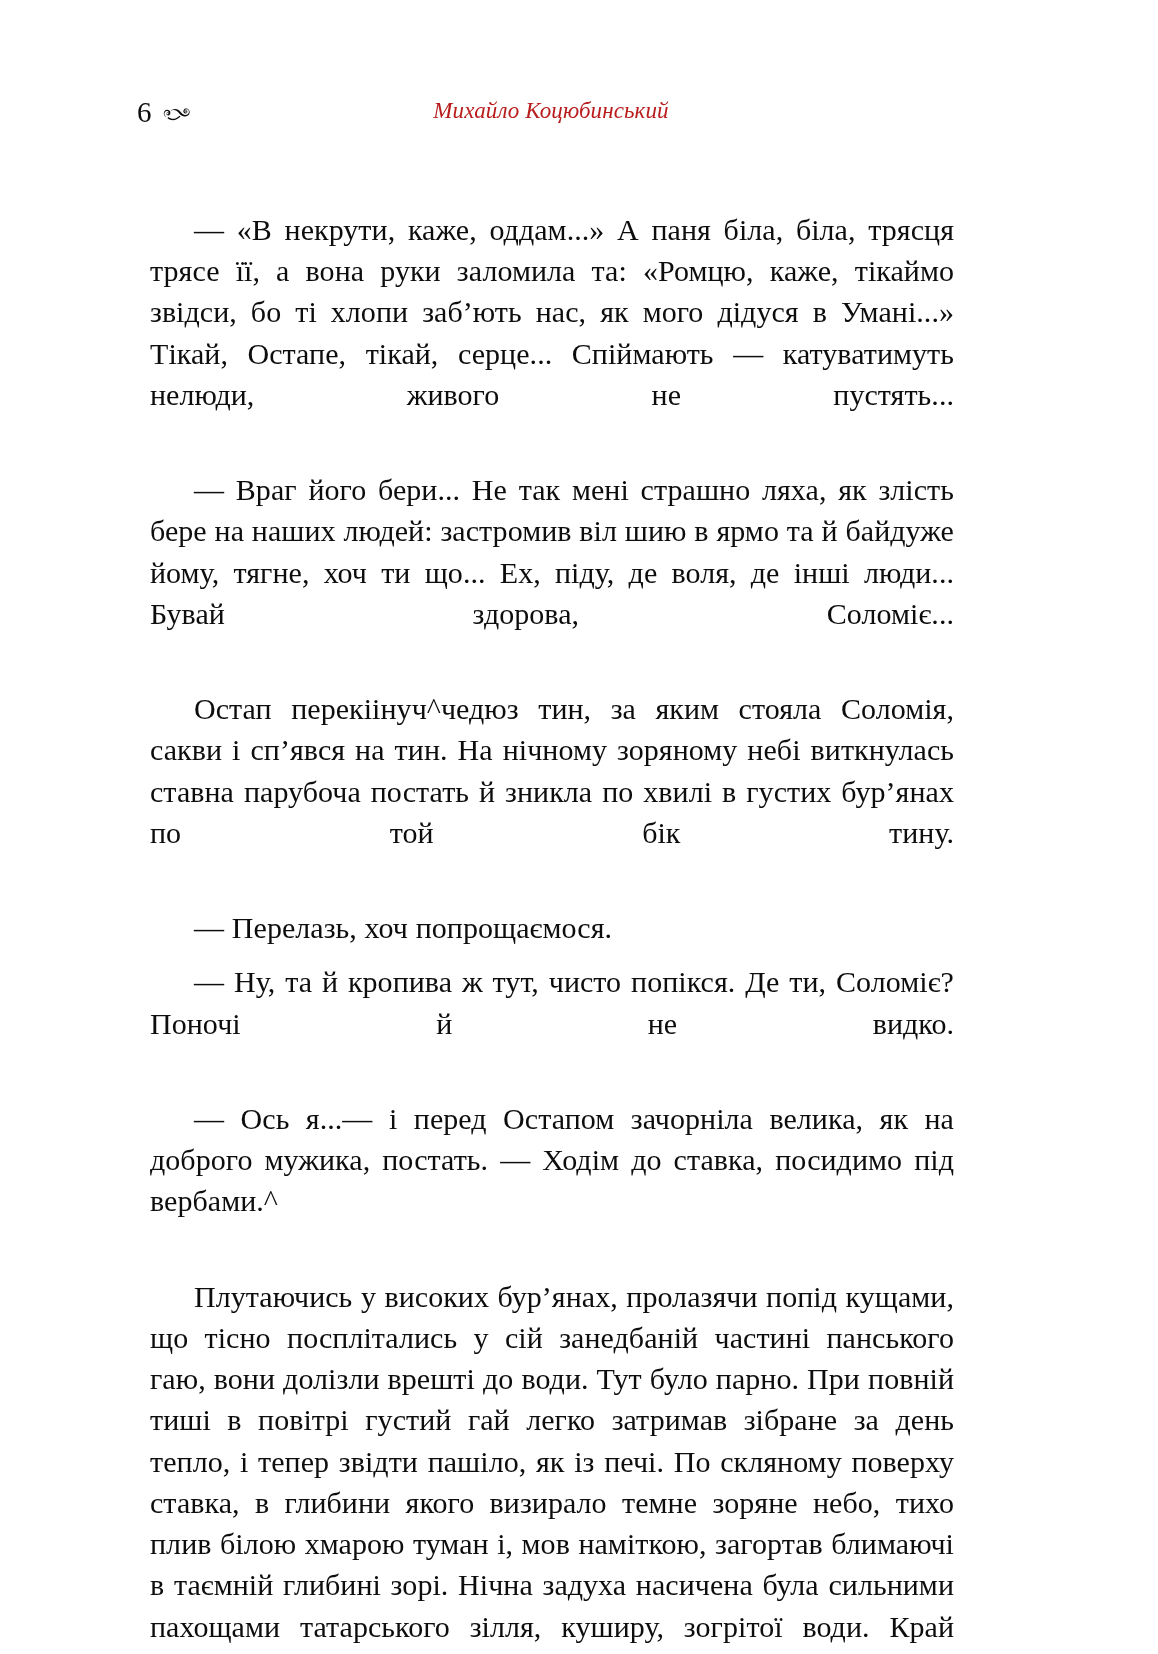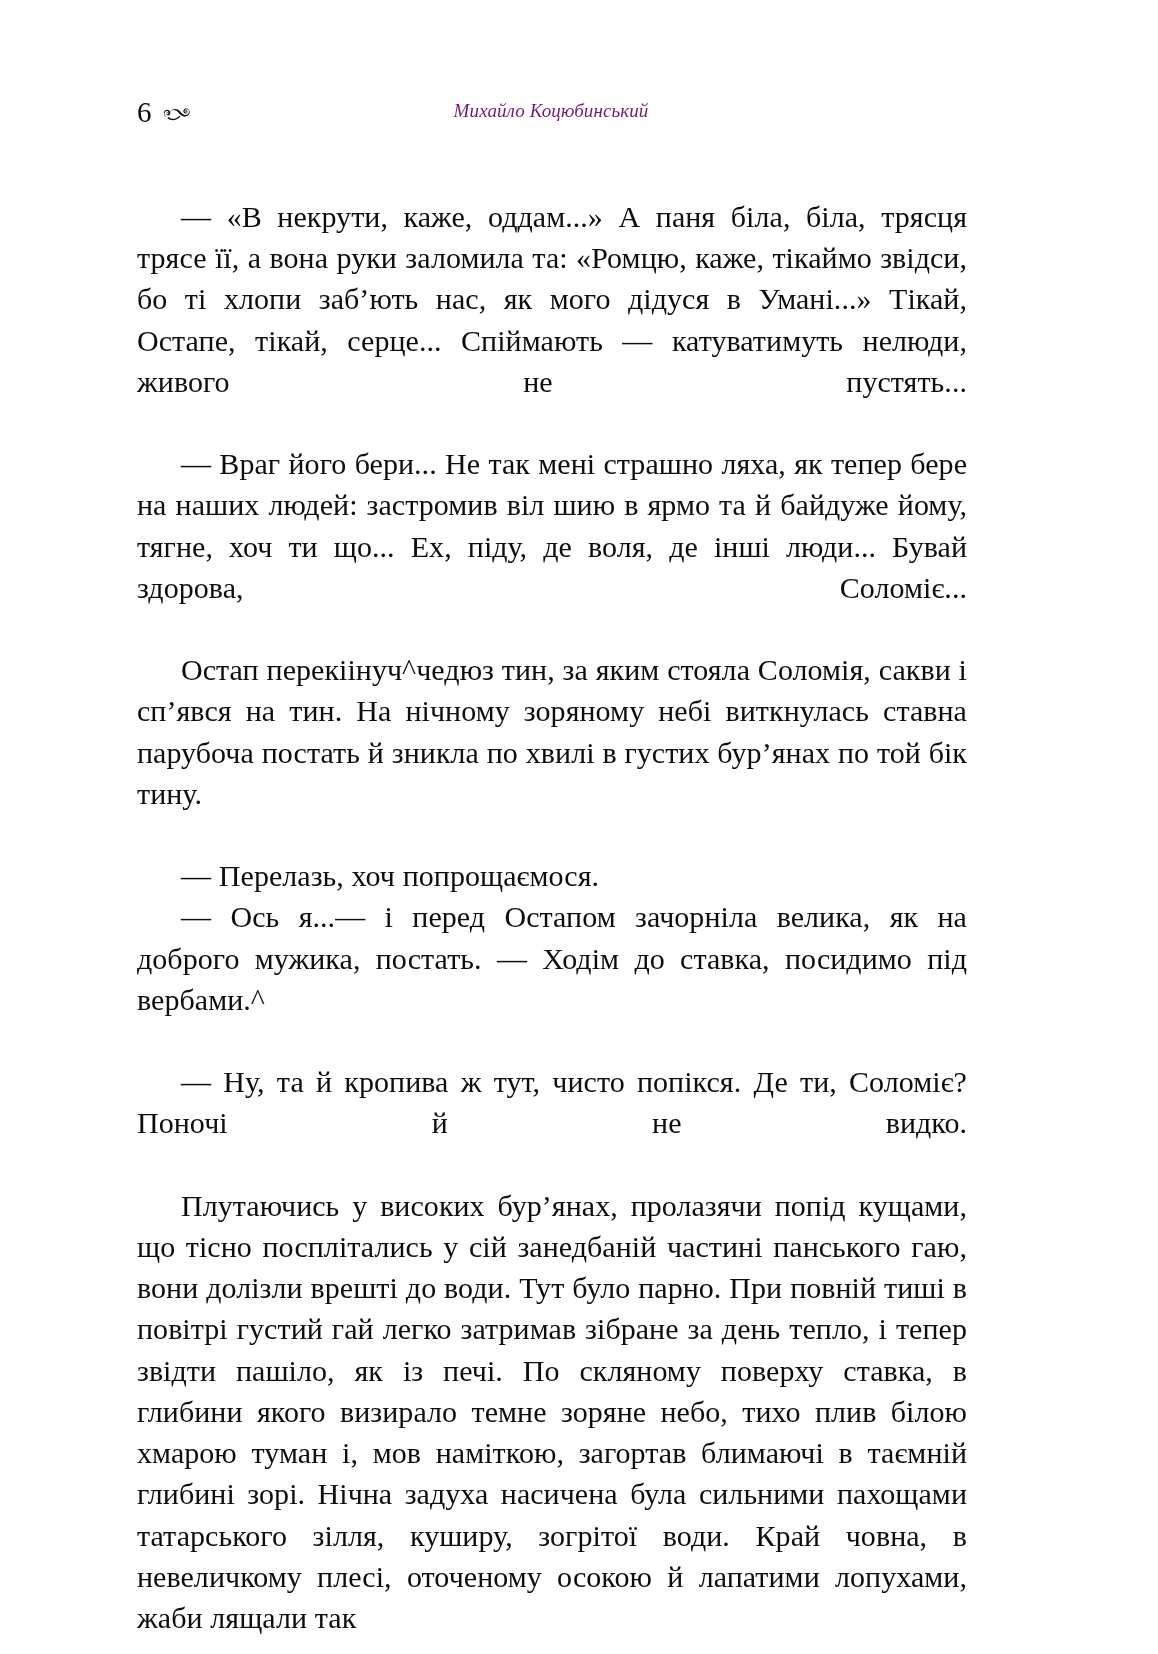--- a/index.html
+++ b/index.html
@@ -58,36 +58,36 @@
   .folio-ornament svg { display: block; }
 
   .header-title {
     position: absolute;
     left: 0;
     top: 2px;
     width: 828px;
     text-align: center;
     font-family: "Liberation Serif", "DejaVu Serif", serif;
     font-style: italic;
-    font-size: 19px;
+    font-size: 23px;
     line-height: 34px;
-    color: #701a75;
+    color: #b91c1c;
     letter-spacing: 0.1px;
   }
 
   
   .textblock {
     position: absolute;
     left: 137px;
     top: 196px;
     width: 830px;
   }
 
   .para {
-    margin: 0;
+    margin: 13px;
     font-size: 30px;
     line-height: 41.2px;
     text-align: justify;
     text-justify: inter-word;
     letter-spacing: 0.05px;
     word-spacing: 0.2px;
     hyphens: manual;
   }
 
   .para.indent {
@@ -121,21 +121,21 @@
           </g>
         </svg>
       </span>
     </div>
 
     <div class="header-title">Михайло Коцюбинський</div>
   </div>
 
   <div class="textblock">
     <p class="para indent">— «В некрути, каже, оддам...» А паня біла, біла, трясця трясе її, а вона руки заломила та: «Ромцю, каже, тікаймо звідси, бо ті хлопи заб’ють нас, як мого дідуся в Умані...» Тікай, Остапе, тікай, серце... Спіймають — катуватимуть нелюди, живого не пустять...</p>
-    <p class="para indent">— Враг його бери... Не так мені страшно ляха, як тепер бере на наших людей: застромив віл шию в ярмо та й байдуже йому, тягне, хоч ти що... Ех, піду, де воля, де інші люди... Бувай здорова, Соломіє...</p>
+    <p class="para indent">— Враг його бери... Не так мені страшно ляха, як злість бере на наших людей: застромив віл шию в ярмо та й байдуже йому, тягне, хоч ти що... Ех, піду, де воля, де інші люди... Бувай здорова, Соломіє...</p>
     <p class="para indent">Остап перекіінуч^чедюз тин, за яким стояла Соломія, сакви і сп’явся на тин. На нічному зоряному небі виткнулась ставна парубоча постать й зникла по хвилі в густих бур’янах по той бік тину.</p>
     <p class="para indent nostretch">— Перелазь, хоч попрощаємося.</p>
+    <p class="para indent">— Ну, та й кропива ж тут, чисто попікся. Де ти, Соломіє? Поночі й не видко.</p>
     <p class="para indent">— Ось я...— і перед Остапом зачорніла велика, як на доброго мужика, постать. — Ходім до ставка, посидимо під вербами.^</p>
-    <p class="para indent">— Ну, та й кропива ж тут, чисто попікся. Де ти, Соломіє? Поночі й не видко.</p>
     <p class="para indent nostretch">Плутаючись у високих бур’янах, пролазячи попід кущами, що тісно посплітались у сій занедбаній частині панського гаю, вони долізли врешті до води. Тут було парно. При повній тиші в повітрі густий гай легко затримав зібране за день тепло, і тепер звідти пашіло, як із печі. По скляному поверху ставка, в глибини якого визирало темне зоряне небо, тихо плив білою хмарою туман і, мов наміткою, загортав блимаючі в таємній глибині зорі. Нічна задуха насичена була сильними пахощами татарського зілля, куширу, зогрітої води. Край човна, в невеличкому плесі, оточеному осокою й лапатими лопухами, жаби лящали так</p>
   </div>
 
 </div>
 
 </body></html>

